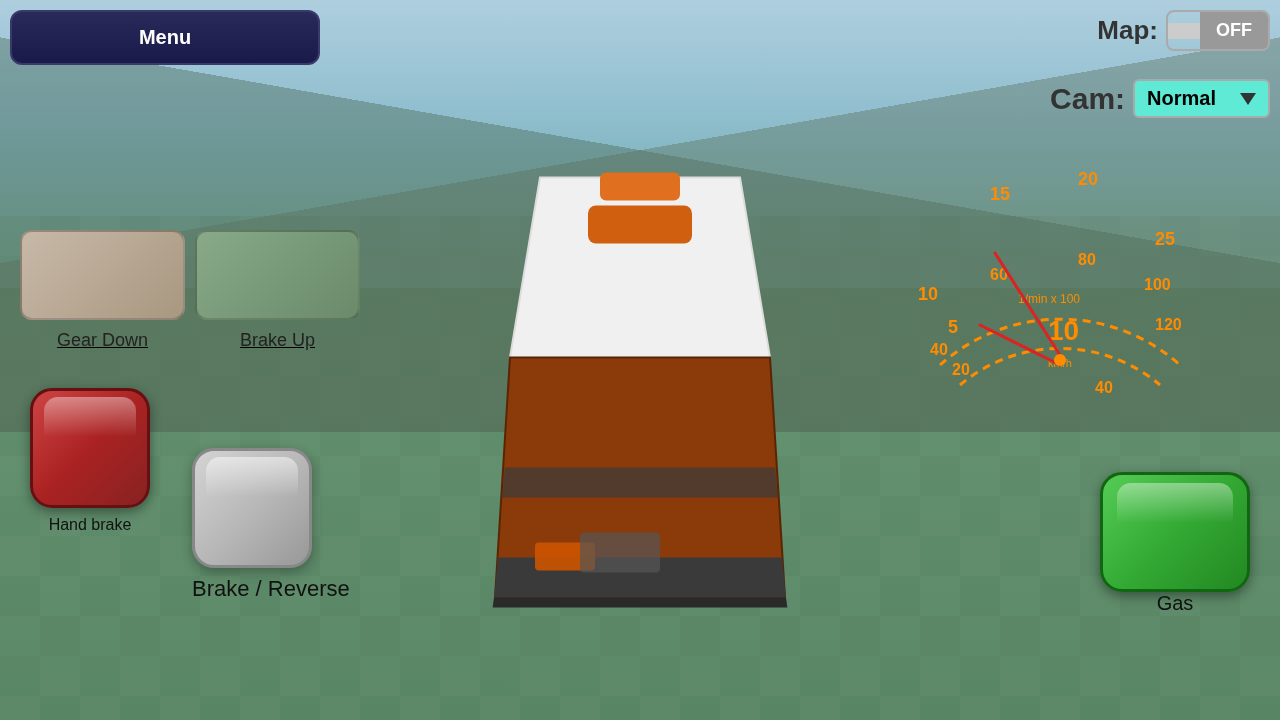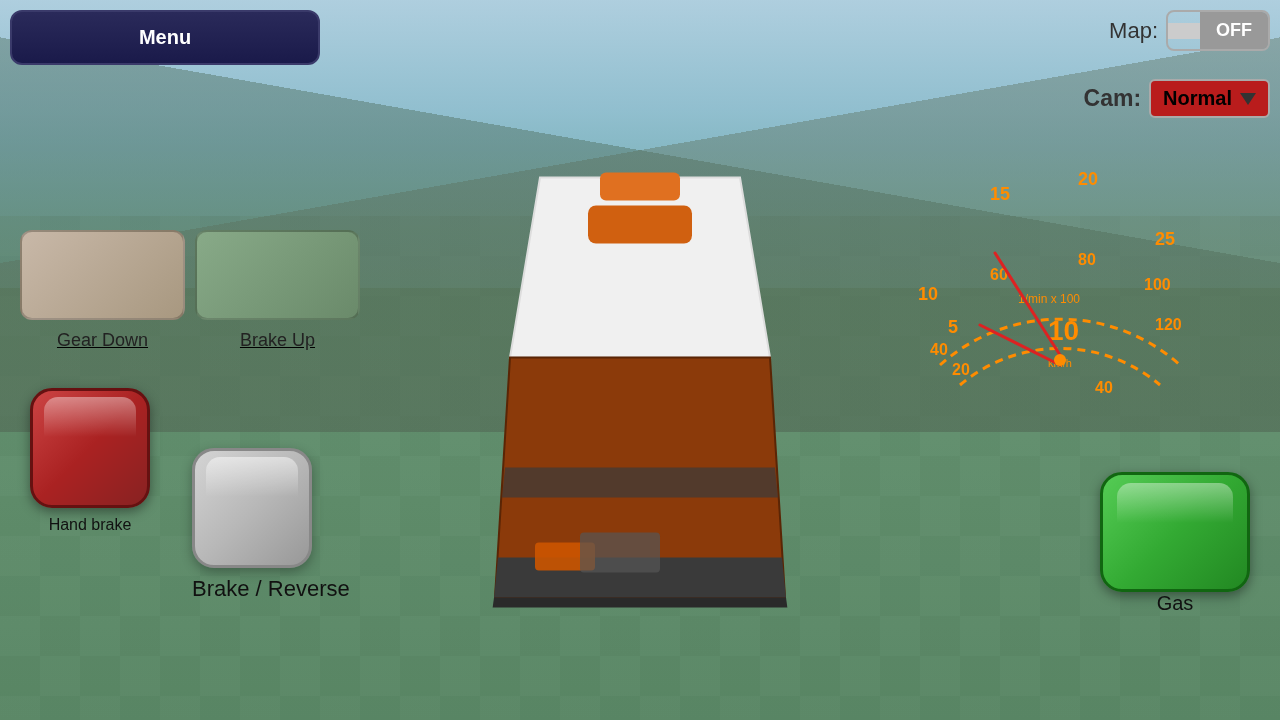--- a/index.html
+++ b/index.html
@@ -69,22 +69,22 @@
     .map-container {
       position: absolute;
       top: 10px;
       right: 10px;
       display: flex;
       align-items: center;
       gap: 8px;
     }
     .map-label {
       color: #333;
-      font-size: 22px;
-      font-weight: normal;
+      font-size: 26px;
+      font-weight: bold;
     }
     .map-toggle {
       display: flex;
       align-items: center;
       border-radius: 8px;
       overflow: hidden;
       border: 2px solid #aaa;
     }
     .map-toggle-on {
       background: #ccc;
@@ -105,34 +105,34 @@
     .cam-container {
       position: absolute;
       top: 79px;
       right: 10px;
       display: flex;
       align-items: center;
       gap: 8px;
     }
     .cam-label {
       color: #333;
-      font-size: 23px;
+      font-size: 30px;
       font-weight: bold;
     }
     .cam-select {
       display: flex;
       align-items: center;
-      background: #b91c1c;
+      background: #5eead4;
       border: 2px solid #aaa;
       border-radius: 6px;
       padding: 6px 12px;
       font-size: 20px;
       font-weight: bold;
       cursor: pointer;
-      gap: 8px;
+      gap: 24px;
     }
     .cam-arrow {
       width: 0;
       height: 0;
       border-left: 8px solid transparent;
       border-right: 8px solid transparent;
       border-top: 12px solid #333;
     }
 
     

